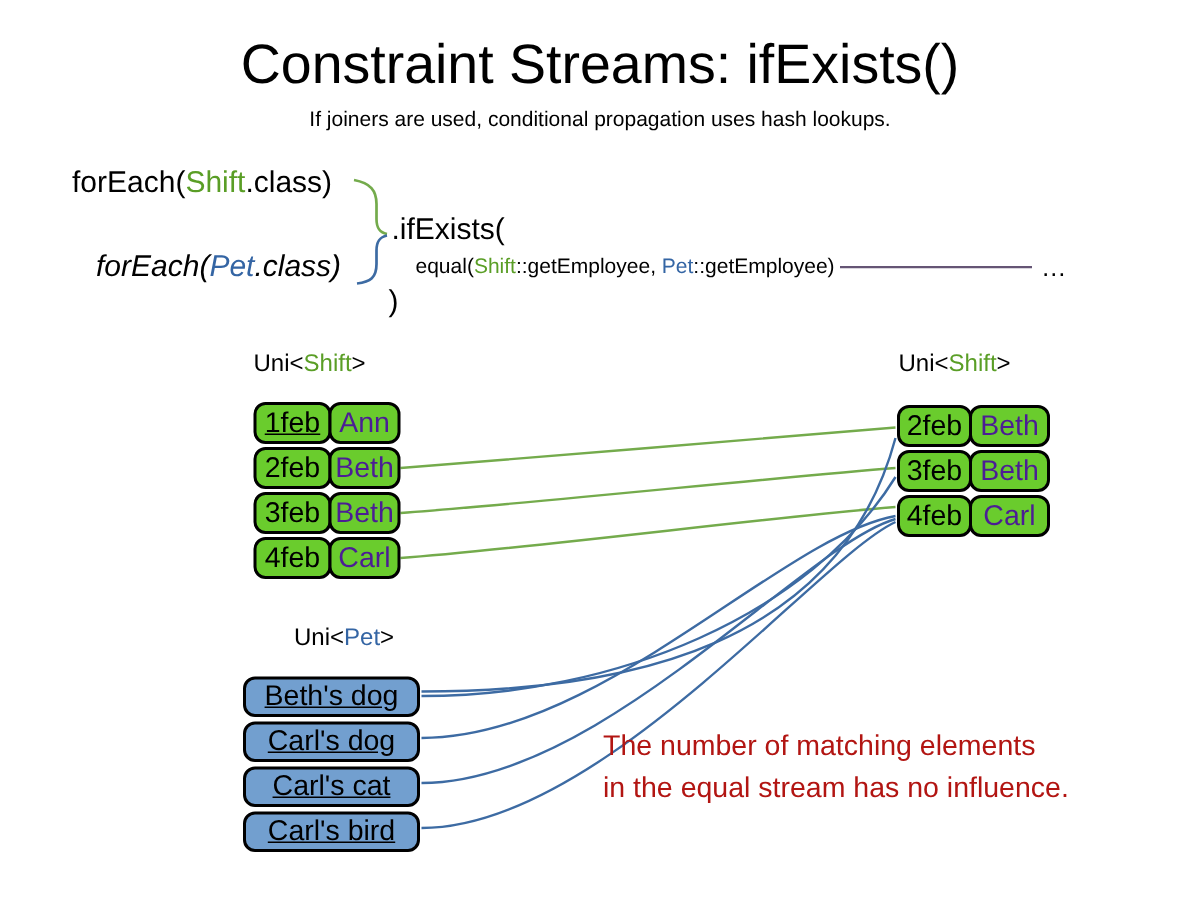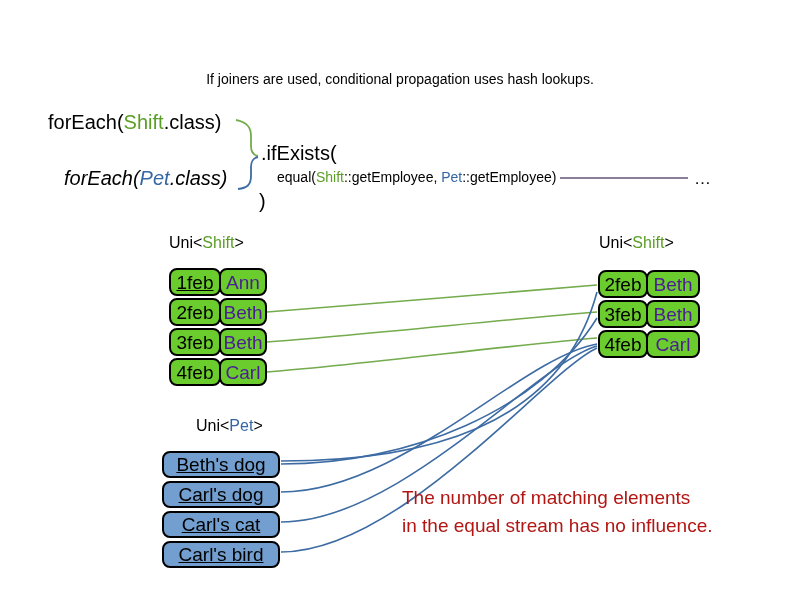--- a/index.html
+++ b/index.html
@@ -48,20 +48,21 @@
     <path class="conn" d="M 267,342 C 350,336 520,318 597,312" stroke="#74ab4c"></path>
     <path class="conn" d="M 267,372 C 350,366 520,344 597,338" stroke="#74ab4c"></path>
 
     <path class="conn" d="M 281,461 C 420,461 560,430 597,292" stroke="#3d6ba3"></path>
     <path class="conn" d="M 281,464 C 410,464 540,410 597,318" stroke="#3d6ba3"></path>
     <path class="conn" d="M 281,492 C 400,492 520,358 597,344" stroke="#3d6ba3"></path>
     <path class="conn" d="M 281,522 C 400,522 535,364 597,346" stroke="#3d6ba3"></path>
     <path class="conn" d="M 281,552 C 400,552 545,372 597,348" stroke="#3d6ba3"></path>
   </svg>
 
+  <div class="abs title">Constraint Streams: ifExists()</div>
   <div class="abs subtitle">If joiners are used, conditional propagation uses hash lookups.</div>
 
   <div class="abs code-lg" style="left:48px;top:111px;">
     <span>forEach(</span><span class="type-shift">Shift</span><span>.class)</span>
   </div>
   <div class="abs code-lg" style="left:64px;top:167px;font-style:italic;">
     <span>forEach(</span><span class="type-pet">Pet</span><span>.class)</span>
   </div>
   <div class="abs code-lg" style="left:261px;top:142px;">.ifExists(</div>
   <div class="abs code-sm" style="left:277px;top:169px;">

